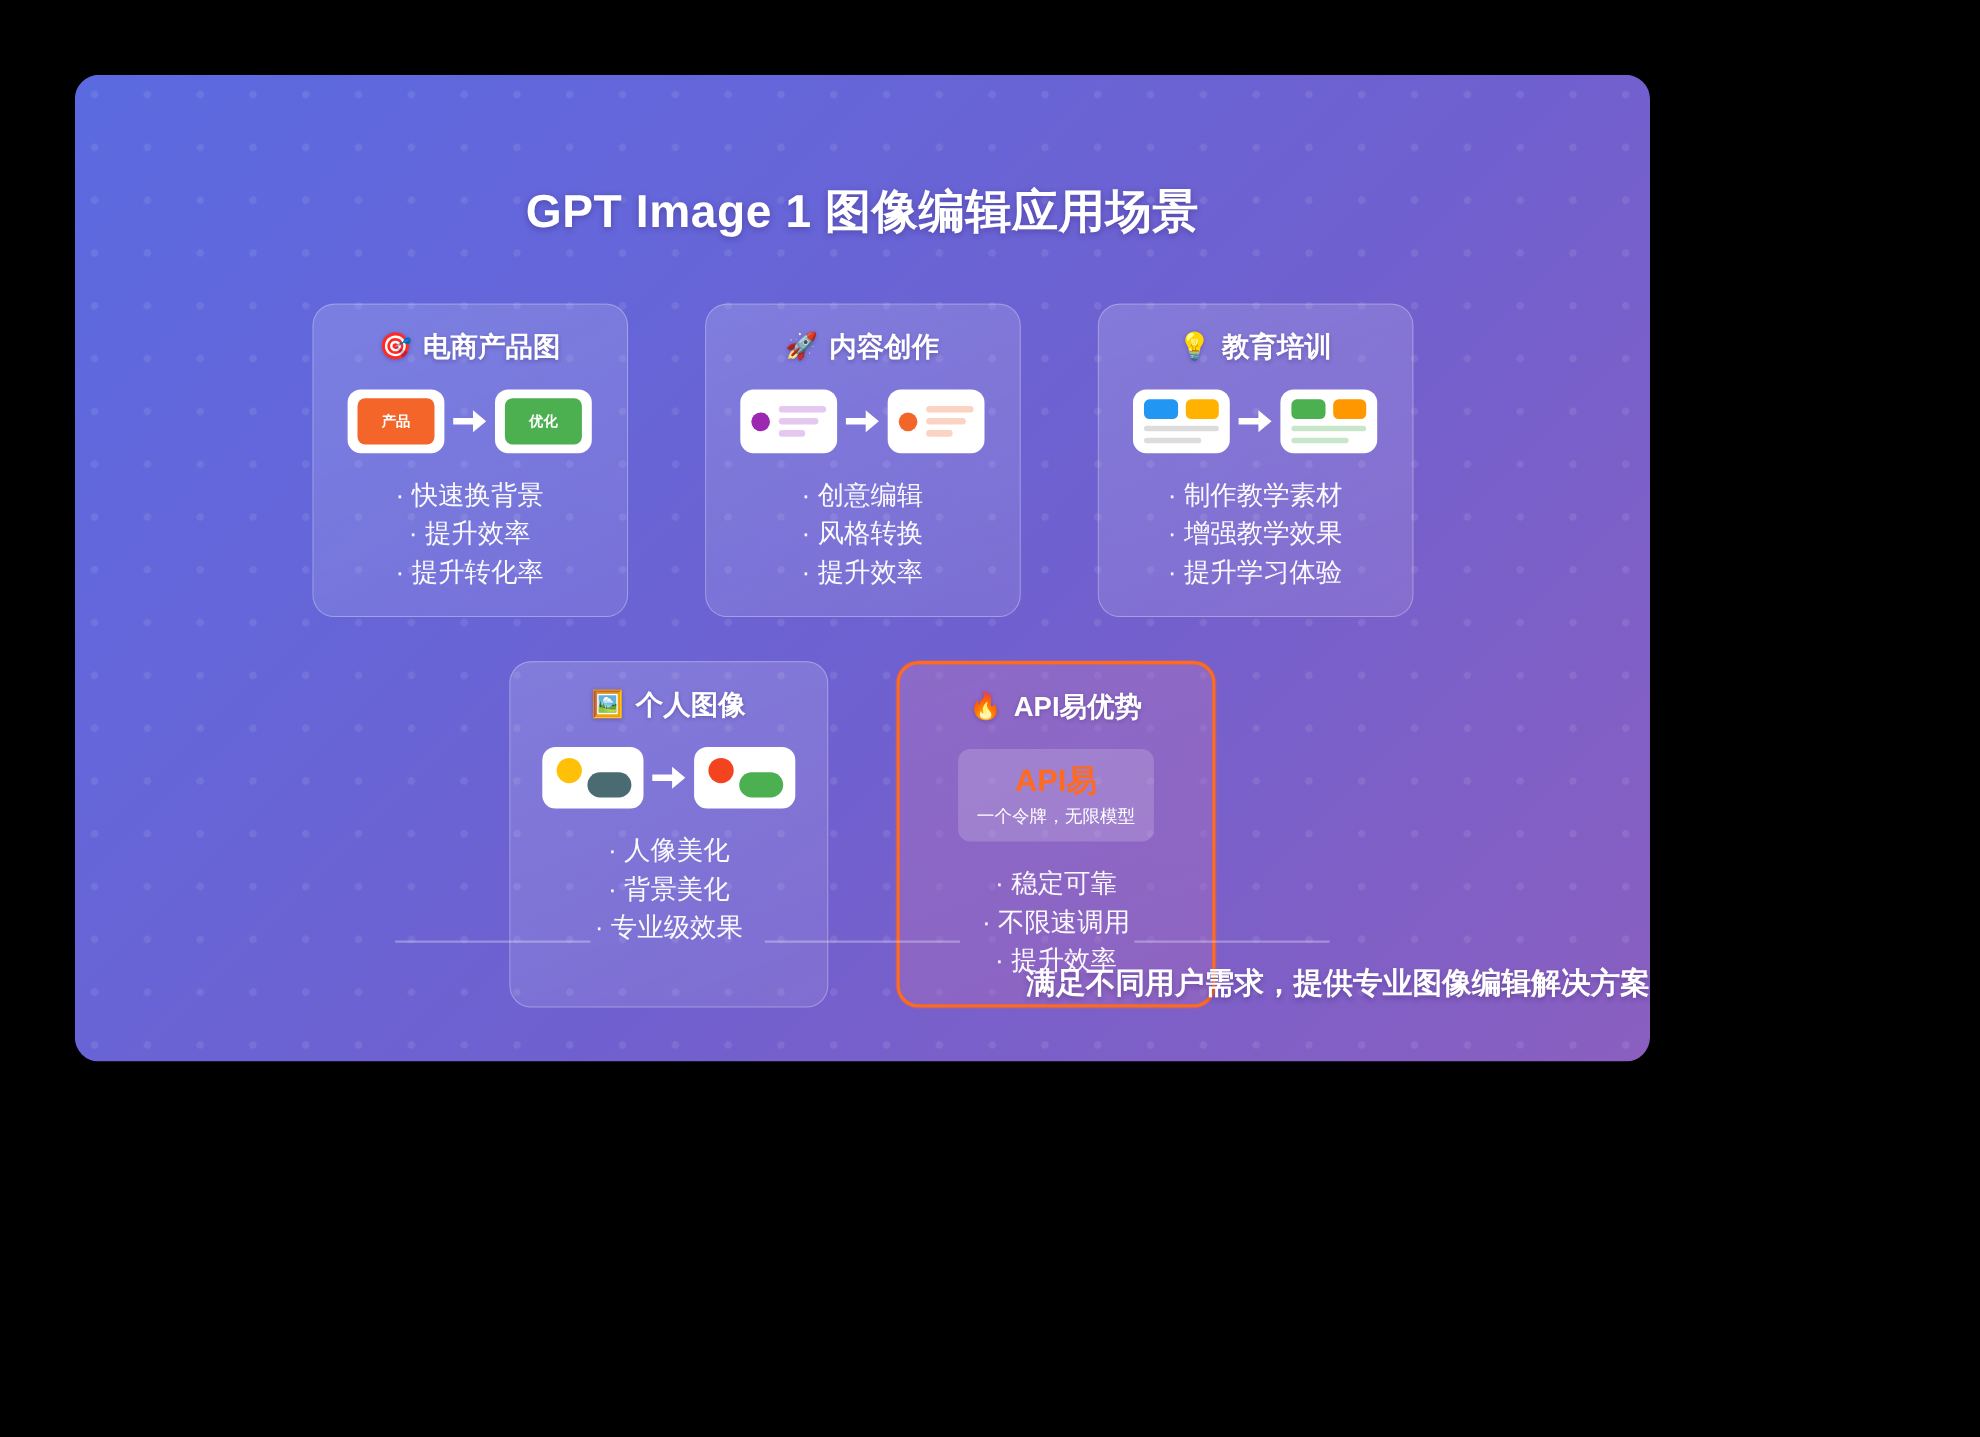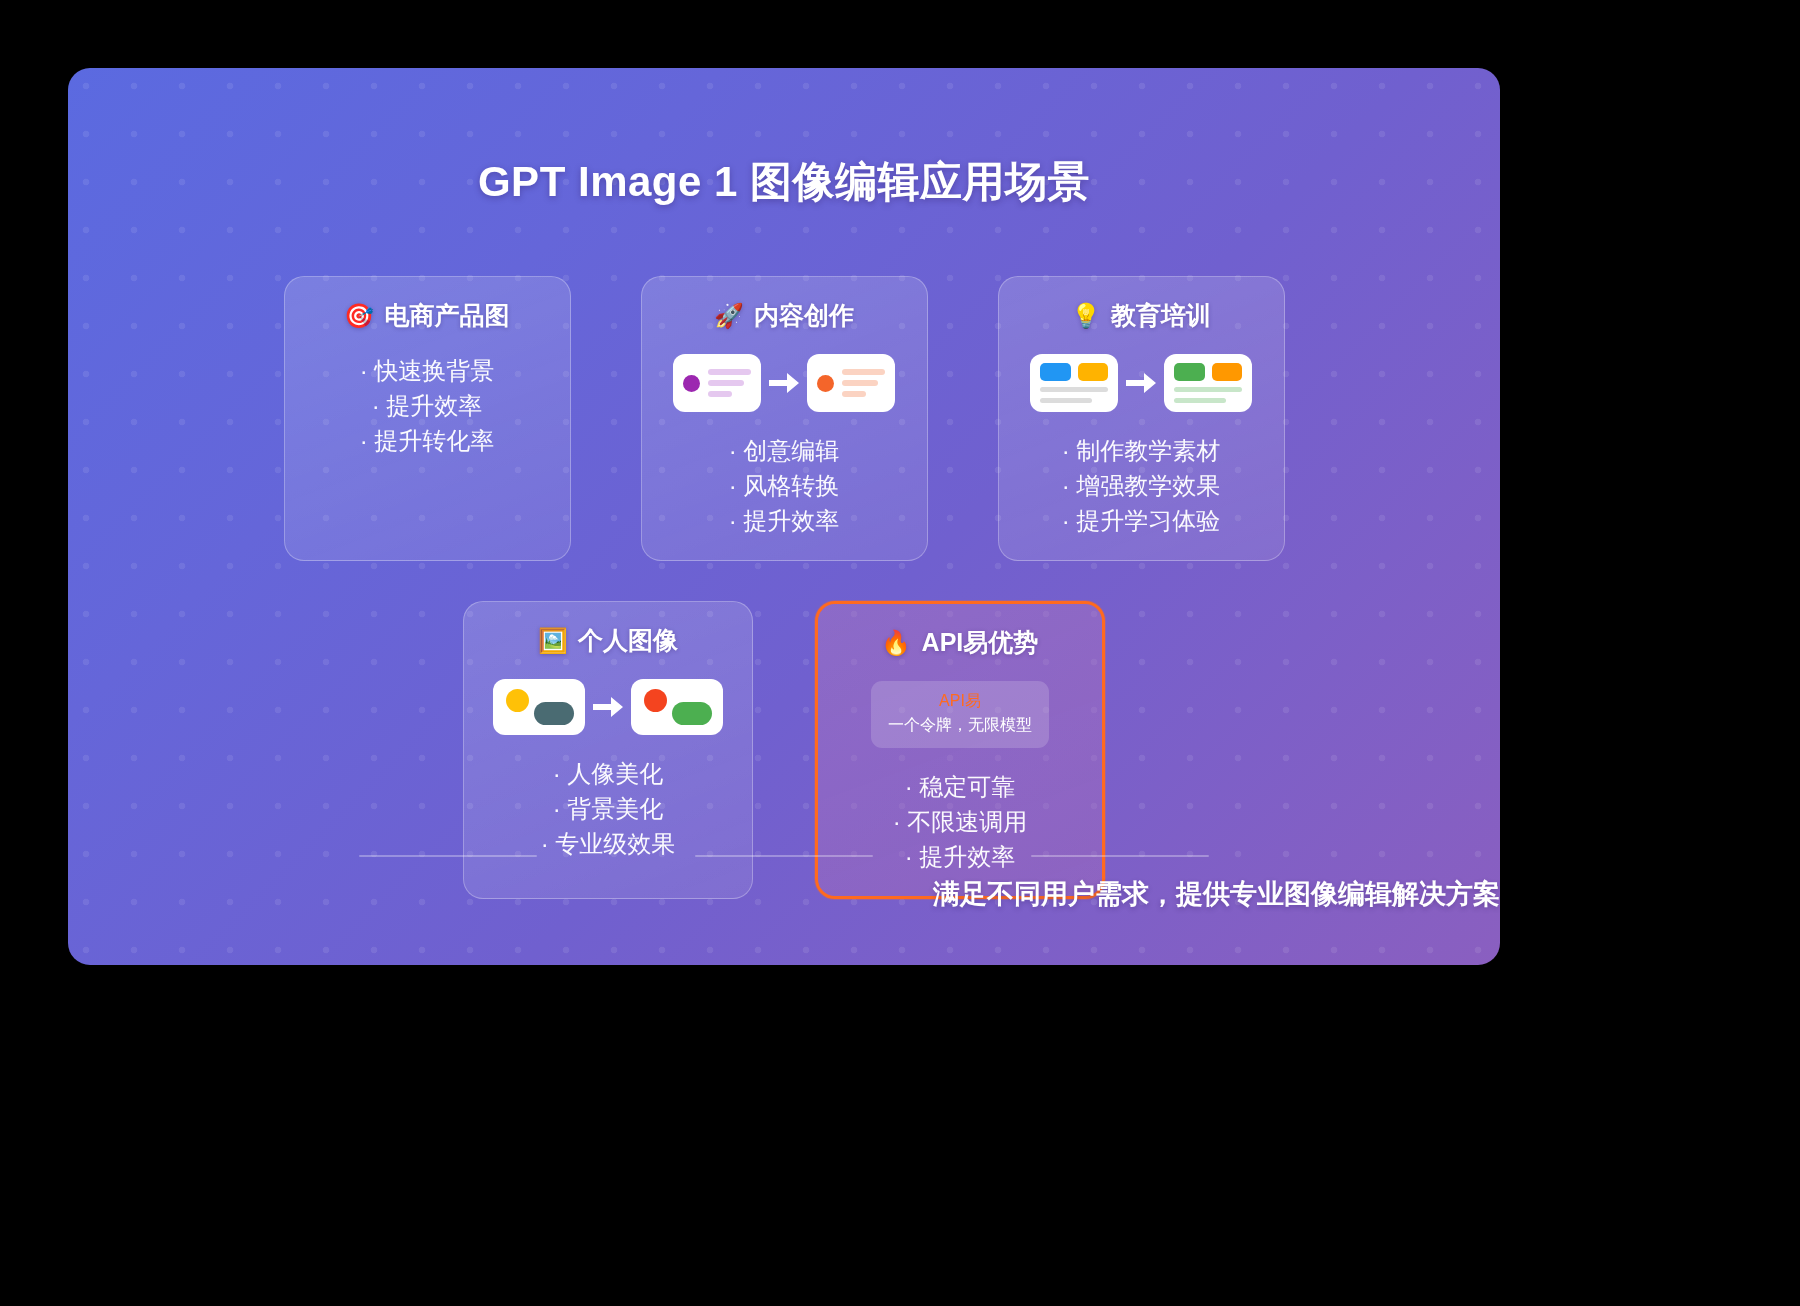--- a/index.html
+++ b/index.html
@@ -24,21 +24,21 @@
     background:
       radial-gradient(circle at 18px 18px, rgba(255,255,255,0.085) 3.2px, rgba(255,255,255,0) 3.6px) 0 0 / 48px 48px,
       linear-gradient(135deg, #5b6ae0 0%, #6566d9 28%, #7060cf 58%, #8a5fc0 100%);
     box-shadow: 0 18px 60px rgba(0,0,0,0.45);
     overflow: hidden;
   }
 
   #title {
     position: absolute;
     left: 0; right: 0;
-    top: 86px;
+    top: 96px;
     text-align: center;
     color: #ffffff;
     font-size: 42px;
     font-weight: bold;
     letter-spacing: 0.5px;
     text-shadow: 0 2px 6px rgba(40,20,90,0.35);
   }
 
   
   .row {
@@ -171,22 +171,22 @@
     width: 178px;
     border-radius: 11px;
     background: rgba(255,255,255,0.17);
     padding: 10px 10px 12px 10px;
     box-sizing: border-box;
     text-align: center;
     margin-bottom: 22px;
   }
   .promo-title {
     color: #ff6a1f;
-    font-size: 16px;
-    font-weight: normal;
+    font-size: 28px;
+    font-weight: bold;
     margin-bottom: 3px;
   }
   .promo-sub {
     color: #ffffff;
     font-size: 16px;
   }
 
   
   #dividers {
     position: absolute;
@@ -219,20 +219,33 @@
 <div id="poster">
 
   <div id="title">GPT Image 1 图像编辑应用场景</div>
 
   <div class="row" id="row-top">
 
     <div class="card tall">
       <div class="card-title">
         <span class="emoji">🎯</span>
         <span>电商产品图</span>
+      </div>
+      <div class="flow">
+        <div class="chip">
+          <div class="inner-box" style="background:#f4652a">产品</div>
+        </div>
+        <div class="arrow">
+          <svg width="34" height="24" viewBox="0 0 34 24">
+              <path d="M2 9 h18 v-7 l12 10 l-12 10 v-7 h-18 z" fill="#ffffff"></path>
+            </svg>
+        </div>
+        <div class="chip">
+          <div class="inner-box" style="background:#4caf50">优化</div>
+        </div>
       </div>
       <ul class="bullets">
         <li>快速换背景</li>
         <li>提升效率</li>
         <li>提升转化率</li>
       </ul>
     </div>
 
     <div class="card tall">
       <div class="card-title">

